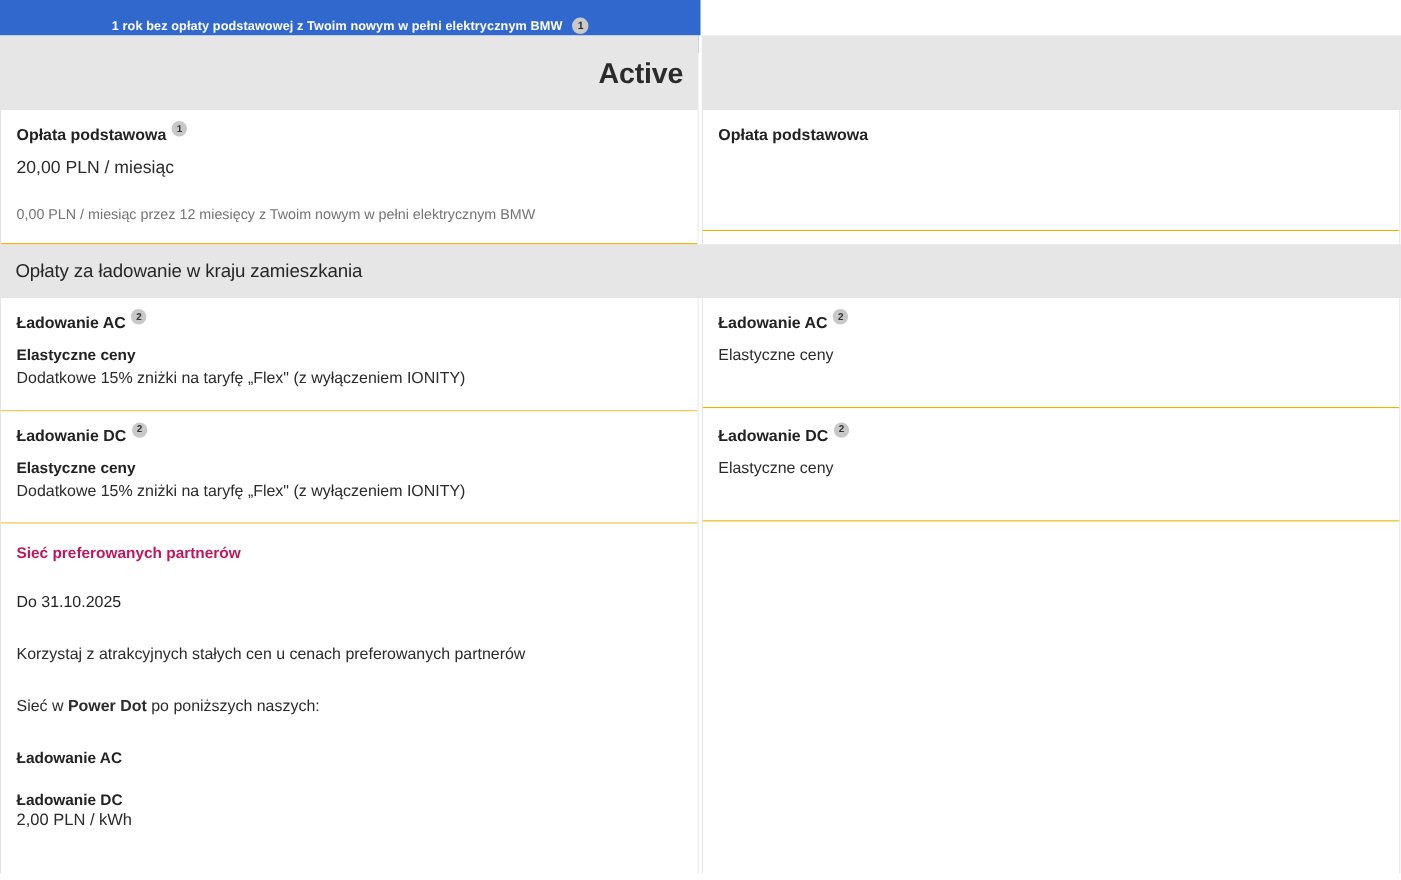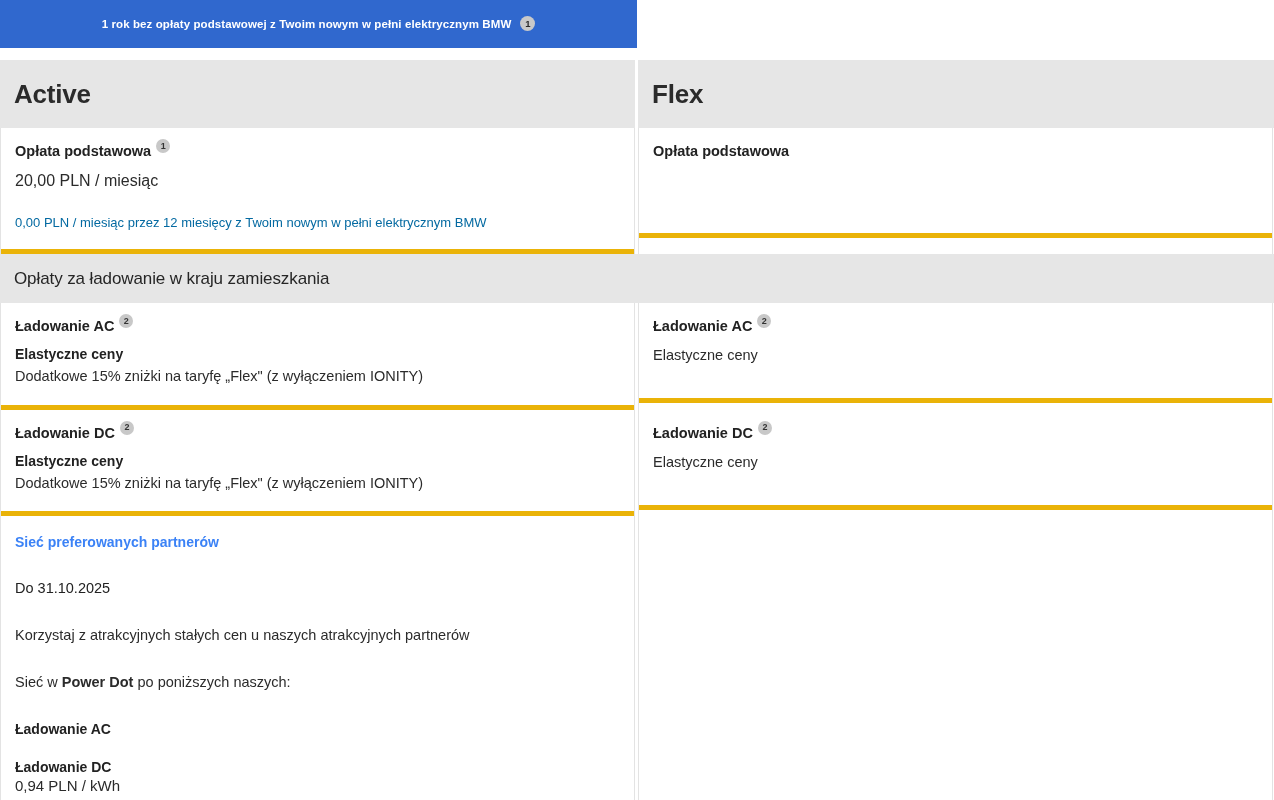--- a/index.html
+++ b/index.html
@@ -21,21 +21,21 @@
   .page {
     position: relative;
     width: 1274px;
     height: 800px;
   }
 
   
   .promo-row {
     display: flex;
     width: 100%;
-    height: 60px;
+    height: 32px;
   }
   .promo-banner {
     width: 637px;
     height: 48px;
     background: #3068ce;
     color: #ffffff;
     display: flex;
     align-items: center;
     justify-content: center;
     gap: 9px;
@@ -89,55 +89,56 @@
   .col-right { width: 635px; border-left: 1px solid #e3e3e3; border-right: 1px solid #e3e3e3; }
 
   
   .plan-head-row { display: flex; width: 100%; background: #e6e6e6; }
   .plan-head {
     height: 68px;
     display: flex;
     align-items: center;
     padding: 0 14px;
     background: #e6e6e6;
+    justify-content: flex-end;
   }
   .plan-head h2 {
     margin: 0;
     font-size: 26px;
     font-weight: bold;
     color: #2b2b2b;
     letter-spacing: -0.2px;
   }
   .plan-head-left  { width: 635px; }
   .plan-head-gut   { width: 3px; background: #ffffff; }
   .plan-head-right { width: 636px; }
 
   
   .cell {
     padding: 14px 14px 18px 14px;
     background: #ffffff;
-    border-bottom: 5px solid #eab308;
+    border-bottom: 1px solid #eab308;
   }
   .cell-title {
     font-size: 14.5px;
     font-weight: bold;
     color: #222222;
     line-height: 1.25;
     margin: 0 0 10px 0;
   }
   .cell-value {
     font-size: 16px;
     font-weight: normal;
     color: #2b2b2b;
     line-height: 1.35;
     margin: 0;
   }
   .cell-note {
     font-size: 13px;
-    color: #0369a1;
+    color: #737373;
     line-height: 1.35;
     margin: 22px 0 0 0;
   }
   .cell-sub-strong {
     font-size: 14px;
     font-weight: bold;
     color: #222222;
     line-height: 1.35;
     margin: 0 0 2px 0;
   }
@@ -167,21 +168,21 @@
     font-size: 17px;
     font-weight: normal;
     color: #262626;
     letter-spacing: -0.1px;
   }
 
   
   .partner-title {
     font-size: 14px;
     font-weight: bold;
-    color: #3b82f6;
+    color: #be185d;
     margin: 0 0 30px 0;
   }
   .partner-date {
     font-size: 14.5px;
     font-weight: normal;
     color: #222222;
     margin: 0 0 30px 0;
   }
   .partner-line {
     font-size: 14.5px;
@@ -216,23 +217,20 @@
       <span class="badge">1</span>
     </div>
     <div class="promo-spacer"></div>
   </div>
 
   <div class="plan-head-row">
     <div class="plan-head plan-head-left">
       <h2>Active</h2>
     </div>
     <div class="plan-head-gut"></div>
-    <div class="plan-head plan-head-right">
-      <h2>Flex</h2>
-    </div>
   </div>
 
   <div class="cols">
     <div class="col col-left">
       <div class="cell h-fee">
         <div class="cell-title">
           <span class="nowrap">Opłata podstawowa</span><span class="badge badge-sup">1</span>
         </div>
         <p class="cell-value">20,00 PLN / miesiąc</p>
         <p class="cell-note">0,00 PLN / miesiąc przez 12 miesięcy z Twoim nowym w pełni elektrycznym BMW</p>
@@ -290,28 +288,28 @@
         <p class="cell-sub">Elastyczne ceny</p>
       </div>
     </div>
   </div>
 
   <div class="cols">
     <div class="col col-left">
       <div class="cell h-partner">
         <p class="partner-title">Sieć preferowanych partnerów</p>
         <p class="partner-date">Do 31.10.2025</p>
-        <p class="partner-line">Korzystaj z atrakcyjnych stałych cen u naszych atrakcyjnych partnerów</p>
+        <p class="partner-line">Korzystaj z atrakcyjnych stałych cen u cenach preferowanych partnerów</p>
         <p class="partner-line"><span>Sieć w </span><b>Power Dot</b><span> po poniższych naszych:</span></p>
         <div class="price-block">
           <p class="price-label">Ładowanie AC</p>
         </div>
         <div class="price-block">
           <p class="price-label">Ładowanie DC</p>
-          <p class="price-value">0,94 PLN / kWh</p>
+          <p class="price-value">2,00 PLN / kWh</p>
         </div>
       </div>
     </div>
     <div class="gutter"></div>
     <div class="col col-right">
       <div class="cell h-empty"></div>
     </div>
   </div>
 
 </div>

